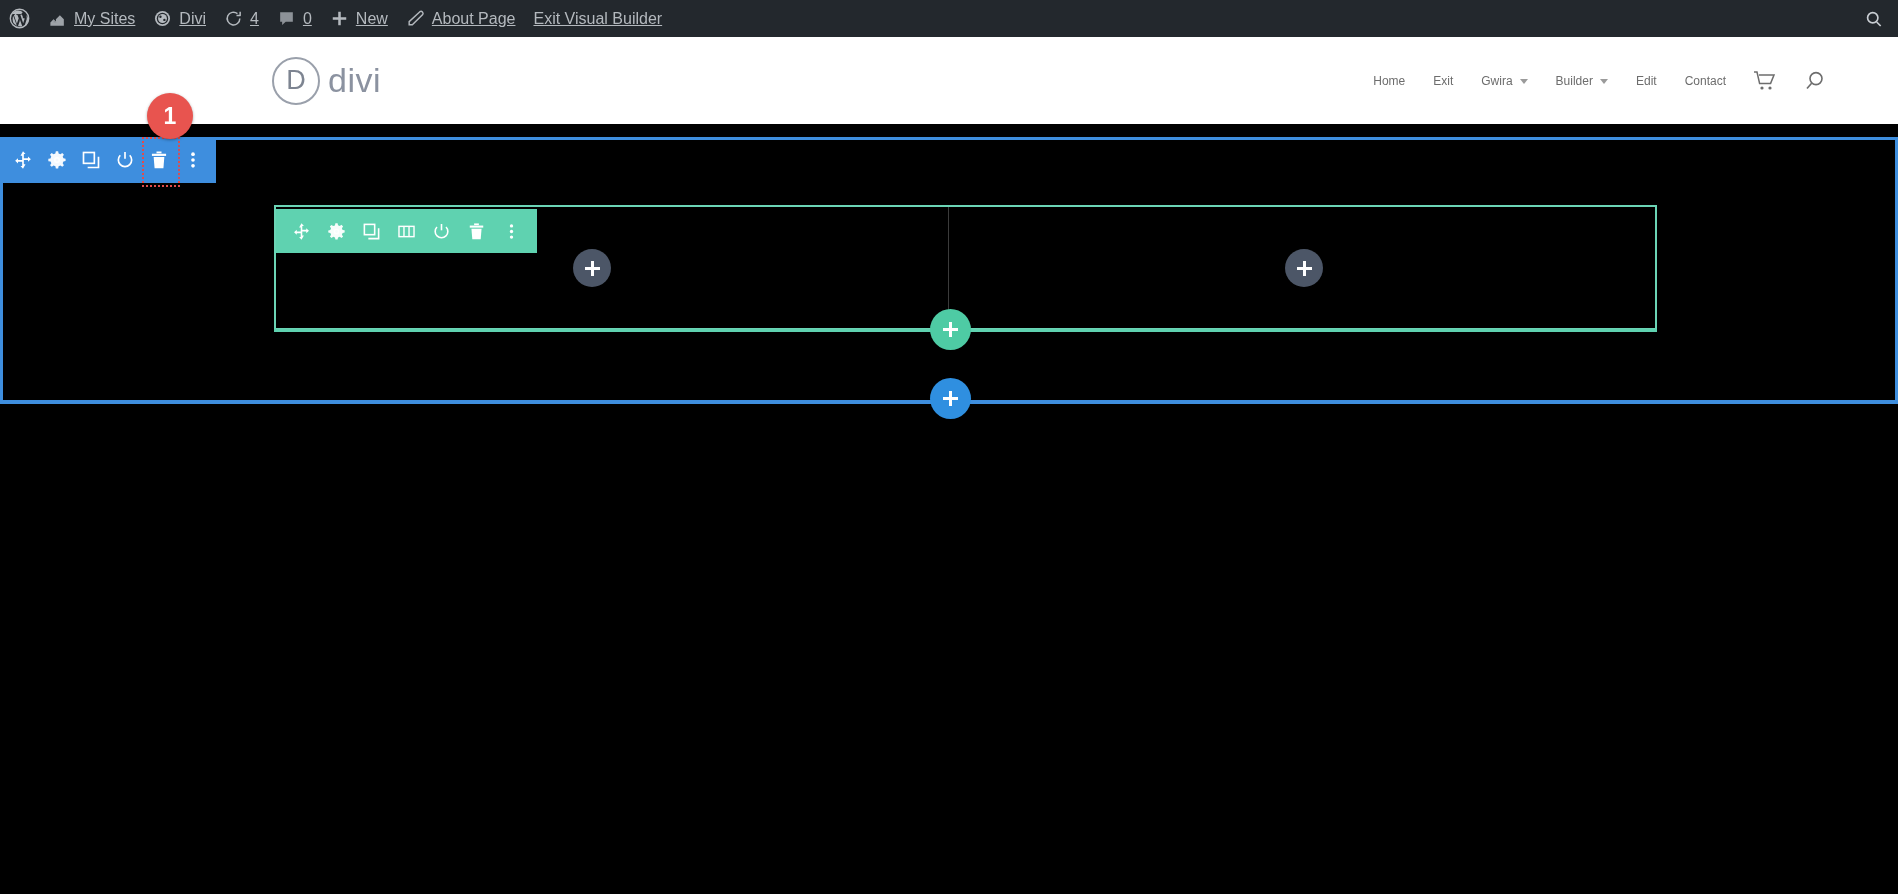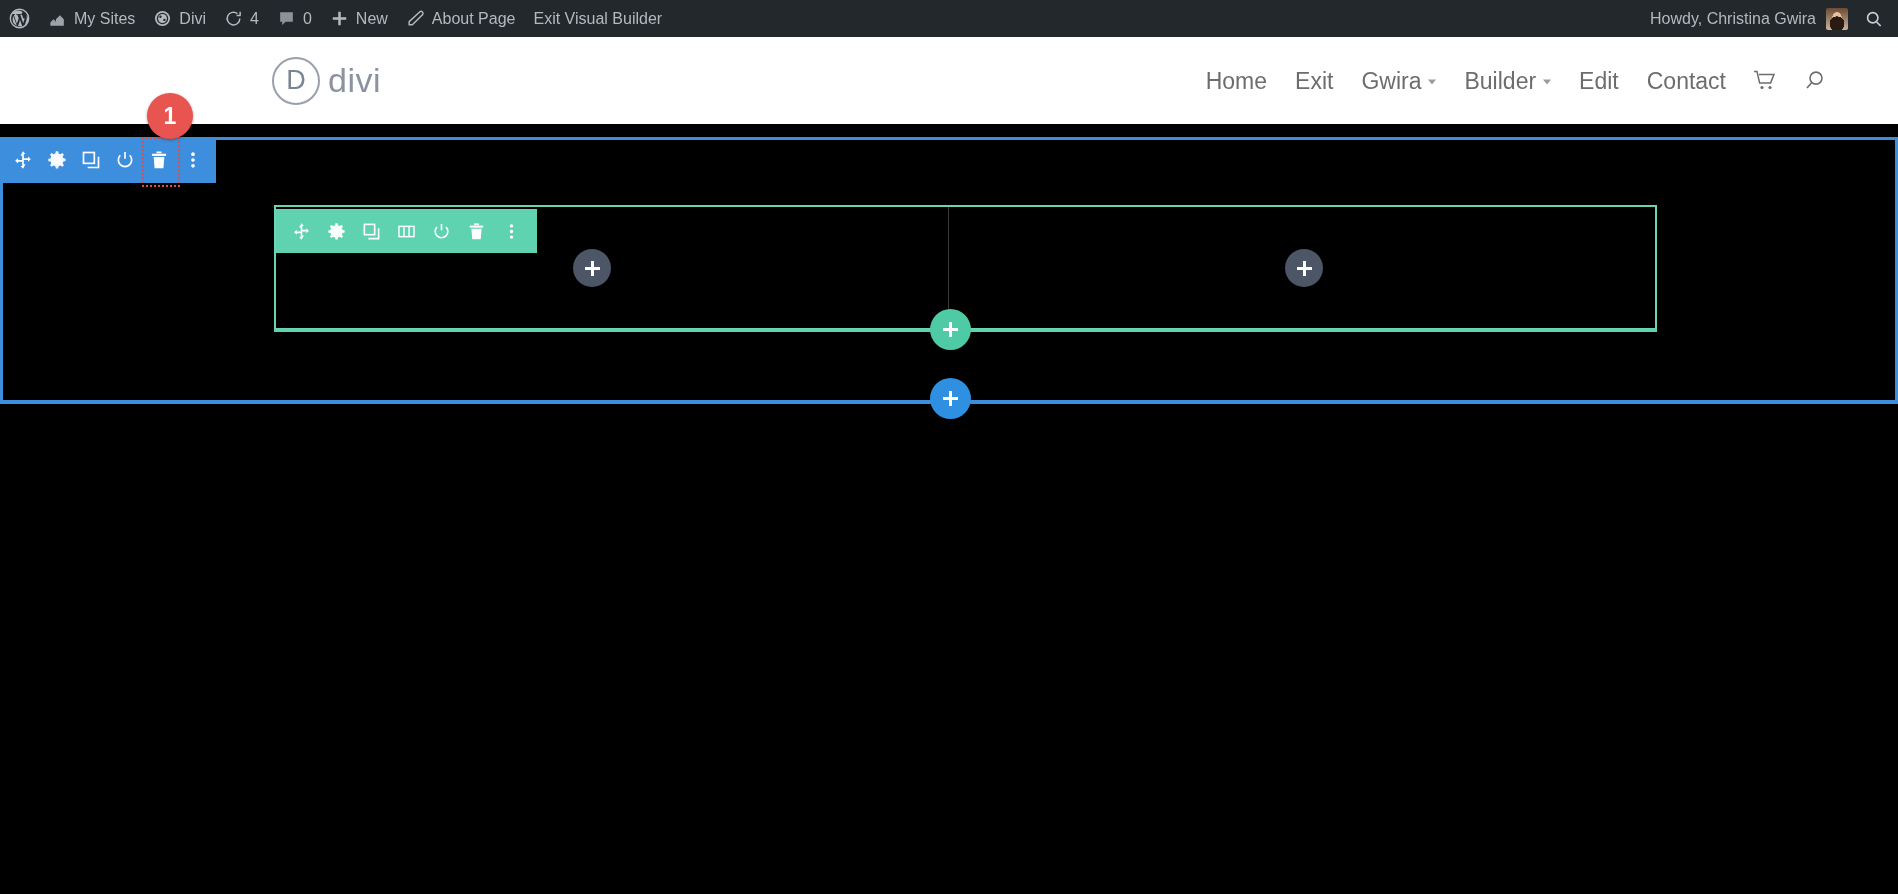--- a/index.html
+++ b/index.html
@@ -21,20 +21,21 @@
     z-index: 200;
   }
   .ab-item {
     display: flex; align-items: center;
     height: 37px;
     padding: 0 9px;
     gap: 7px;
     color: #b4b9be;
     white-space: nowrap;
     cursor: pointer;
+    text-decoration: underline;
   }
   .ab-ico { display: inline-flex; align-items: center; justify-content: center; }
   .ab-ico svg { display: block; }
   #admin-bar .spacer { flex: 1; }
   .ab-right { margin-left: auto; }
   #ab-howdy { padding-right: 6px; gap: 10px; }
   .ab-avatar {
     width: 22px; height: 22px;
     border-radius: 2px;
     background:
@@ -68,21 +69,21 @@
   #logo-text {
     font-size: 34px; color: #8b92a0; font-weight: 300;
     letter-spacing: 0.5px;
   }
   #main-nav {
     position: absolute; right: 58px; top: 50%;
     transform: translateY(-50%);
     display: flex; align-items: center;
   }
   .nav-link {
-    font-size: 23px; color: #6d6d6d;
+    font-size: 12px; color: #6d6d6d;
     padding: 0 14px;
     display: flex; align-items: center; gap: 7px;
     cursor: pointer; white-space: nowrap;
   }
   .caret {
     width: 0; height: 0;
     border-left: 4.5px solid transparent;
     border-right: 4.5px solid transparent;
     border-top: 5px solid #9b9b9b;
     margin-top: 2px;
@@ -282,24 +283,20 @@
     </span>
     <span>About Page</span>
   </div>
 
   <div class="ab-item">
     <span>Exit Visual Builder</span>
   </div>
 
   <div class="spacer"></div>
 
-  <div class="ab-item ab-right" id="ab-howdy">
-    <span>Howdy, Christina Gwira</span>
-    <span class="ab-avatar"></span>
-  </div>
 
   <div class="ab-item" id="ab-search">
     <span class="ab-ico">
       <svg width="20" height="20" viewBox="0 0 24 24" fill="none" stroke="#c9ced3" stroke-width="2">
           <circle cx="10.5" cy="10.5" r="6.2"></circle>
           <path d="M15.2 15.6 20 20.4"></path>
         </svg>
     </span>
   </div>
 </div>

